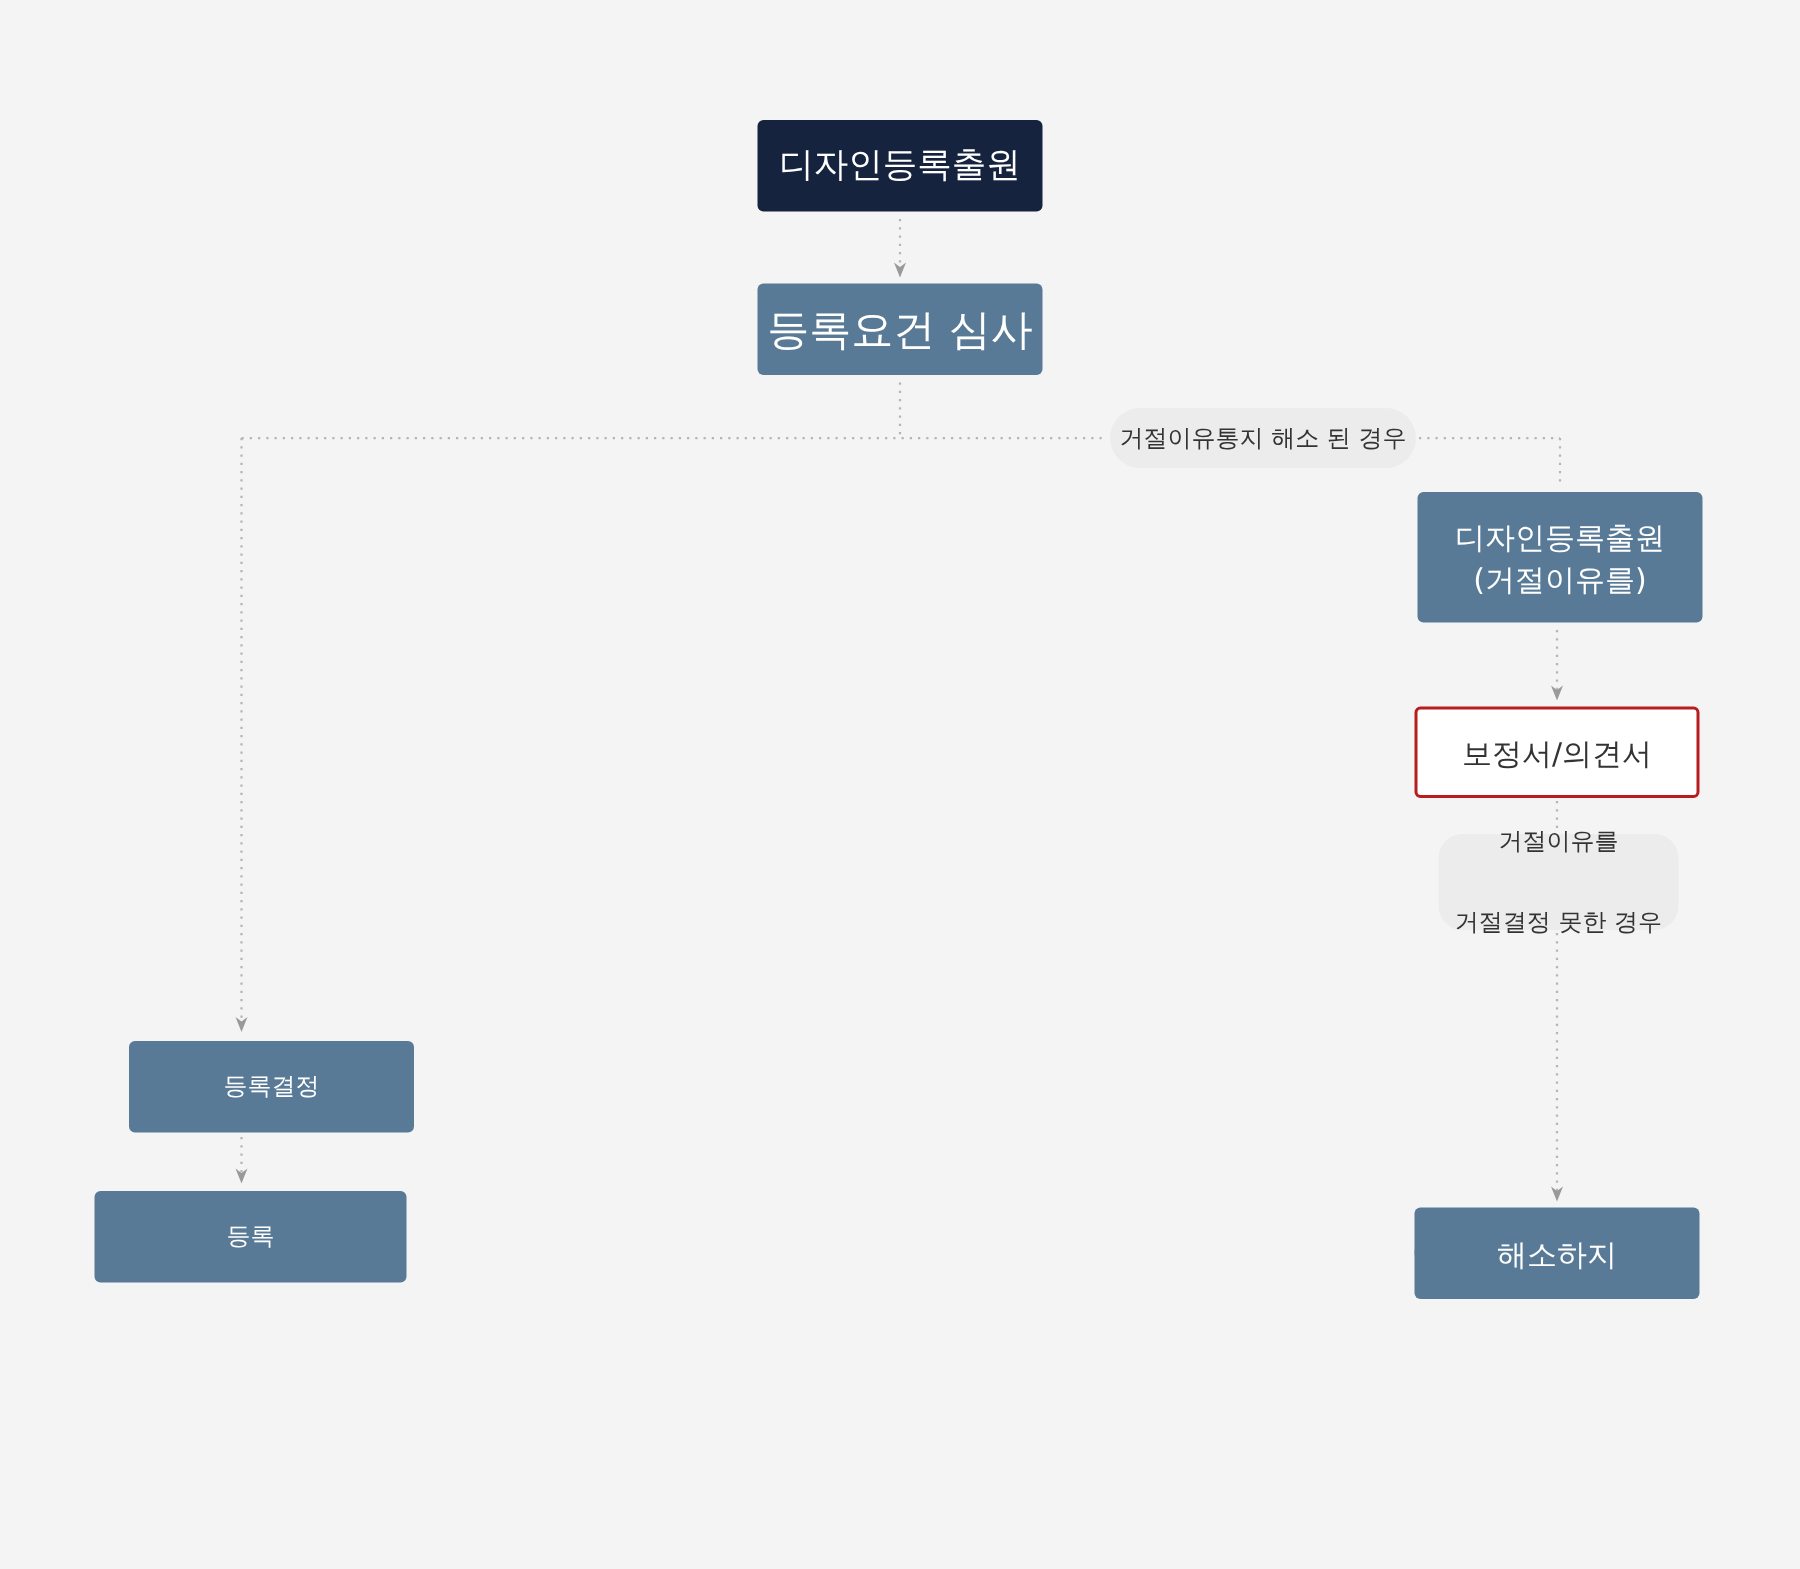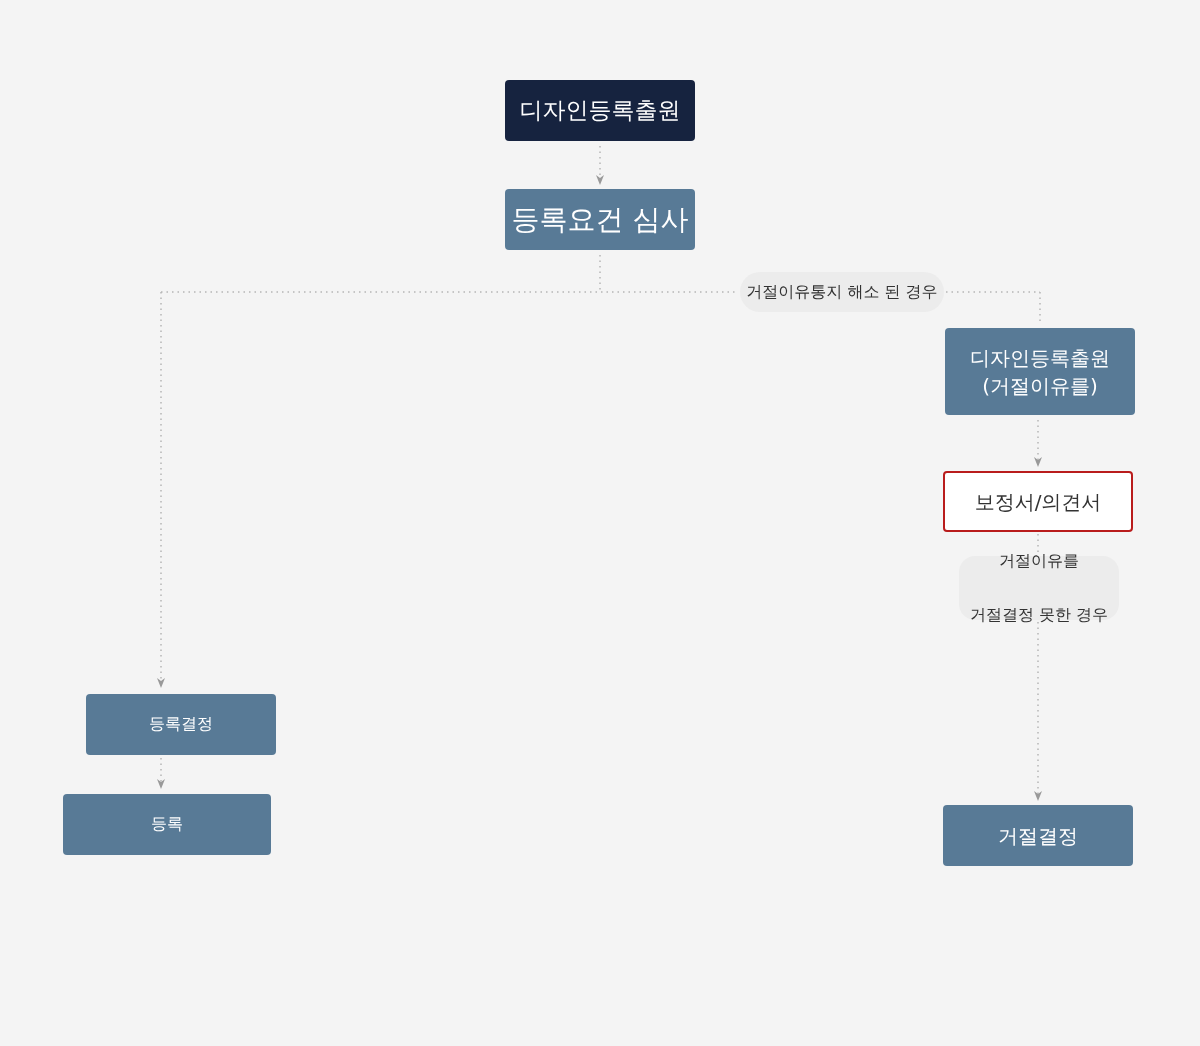--- a/index.html
+++ b/index.html
@@ -105,14 +105,14 @@
 
 <div class="node blue" style="left:63px; top:694px; width:190px; height:61px; font-size:16px;margin-left:23px;">
   <span>등록결정</span>
 </div>
 
 <div class="node blue" style="left:63px; top:794px; width:208px; height:61px; font-size:16px;">
   <span>등록</span>
 </div>
 
 <div class="node blue" style="left:943px; top:805px; width:190px; height:61px; font-size:20px;">
-  <span>거절결정</span>
+  <span>해소하지</span>
 </div>
 
 </body></html>

